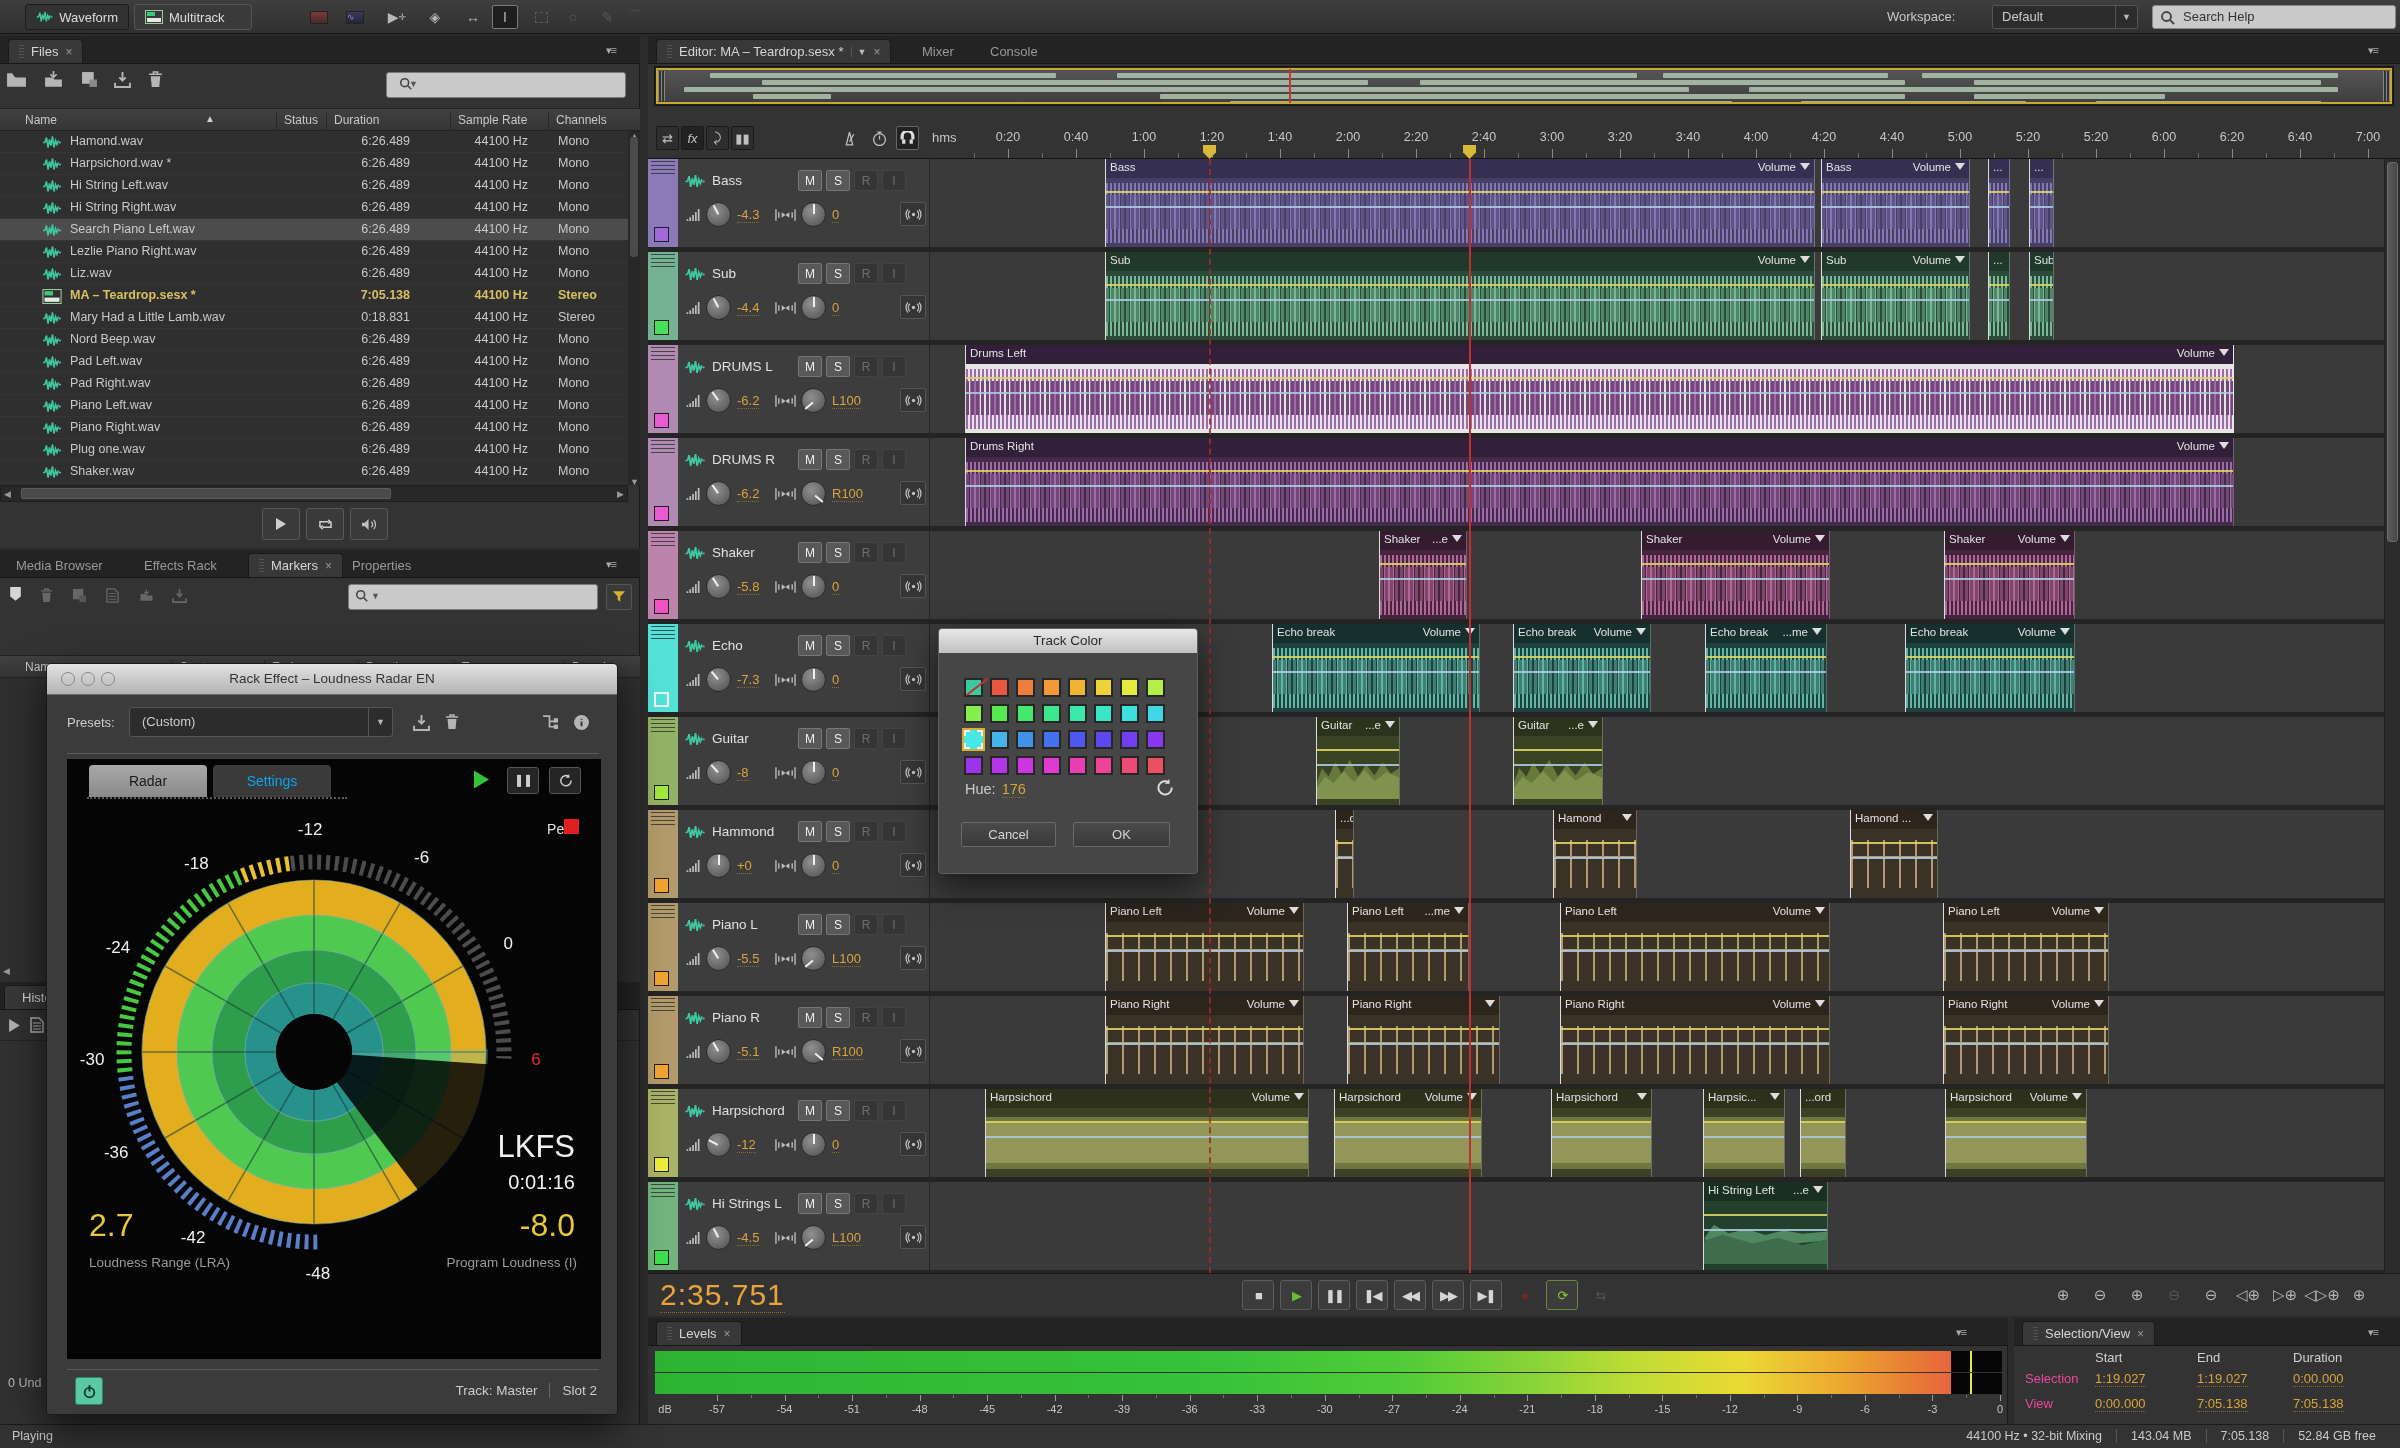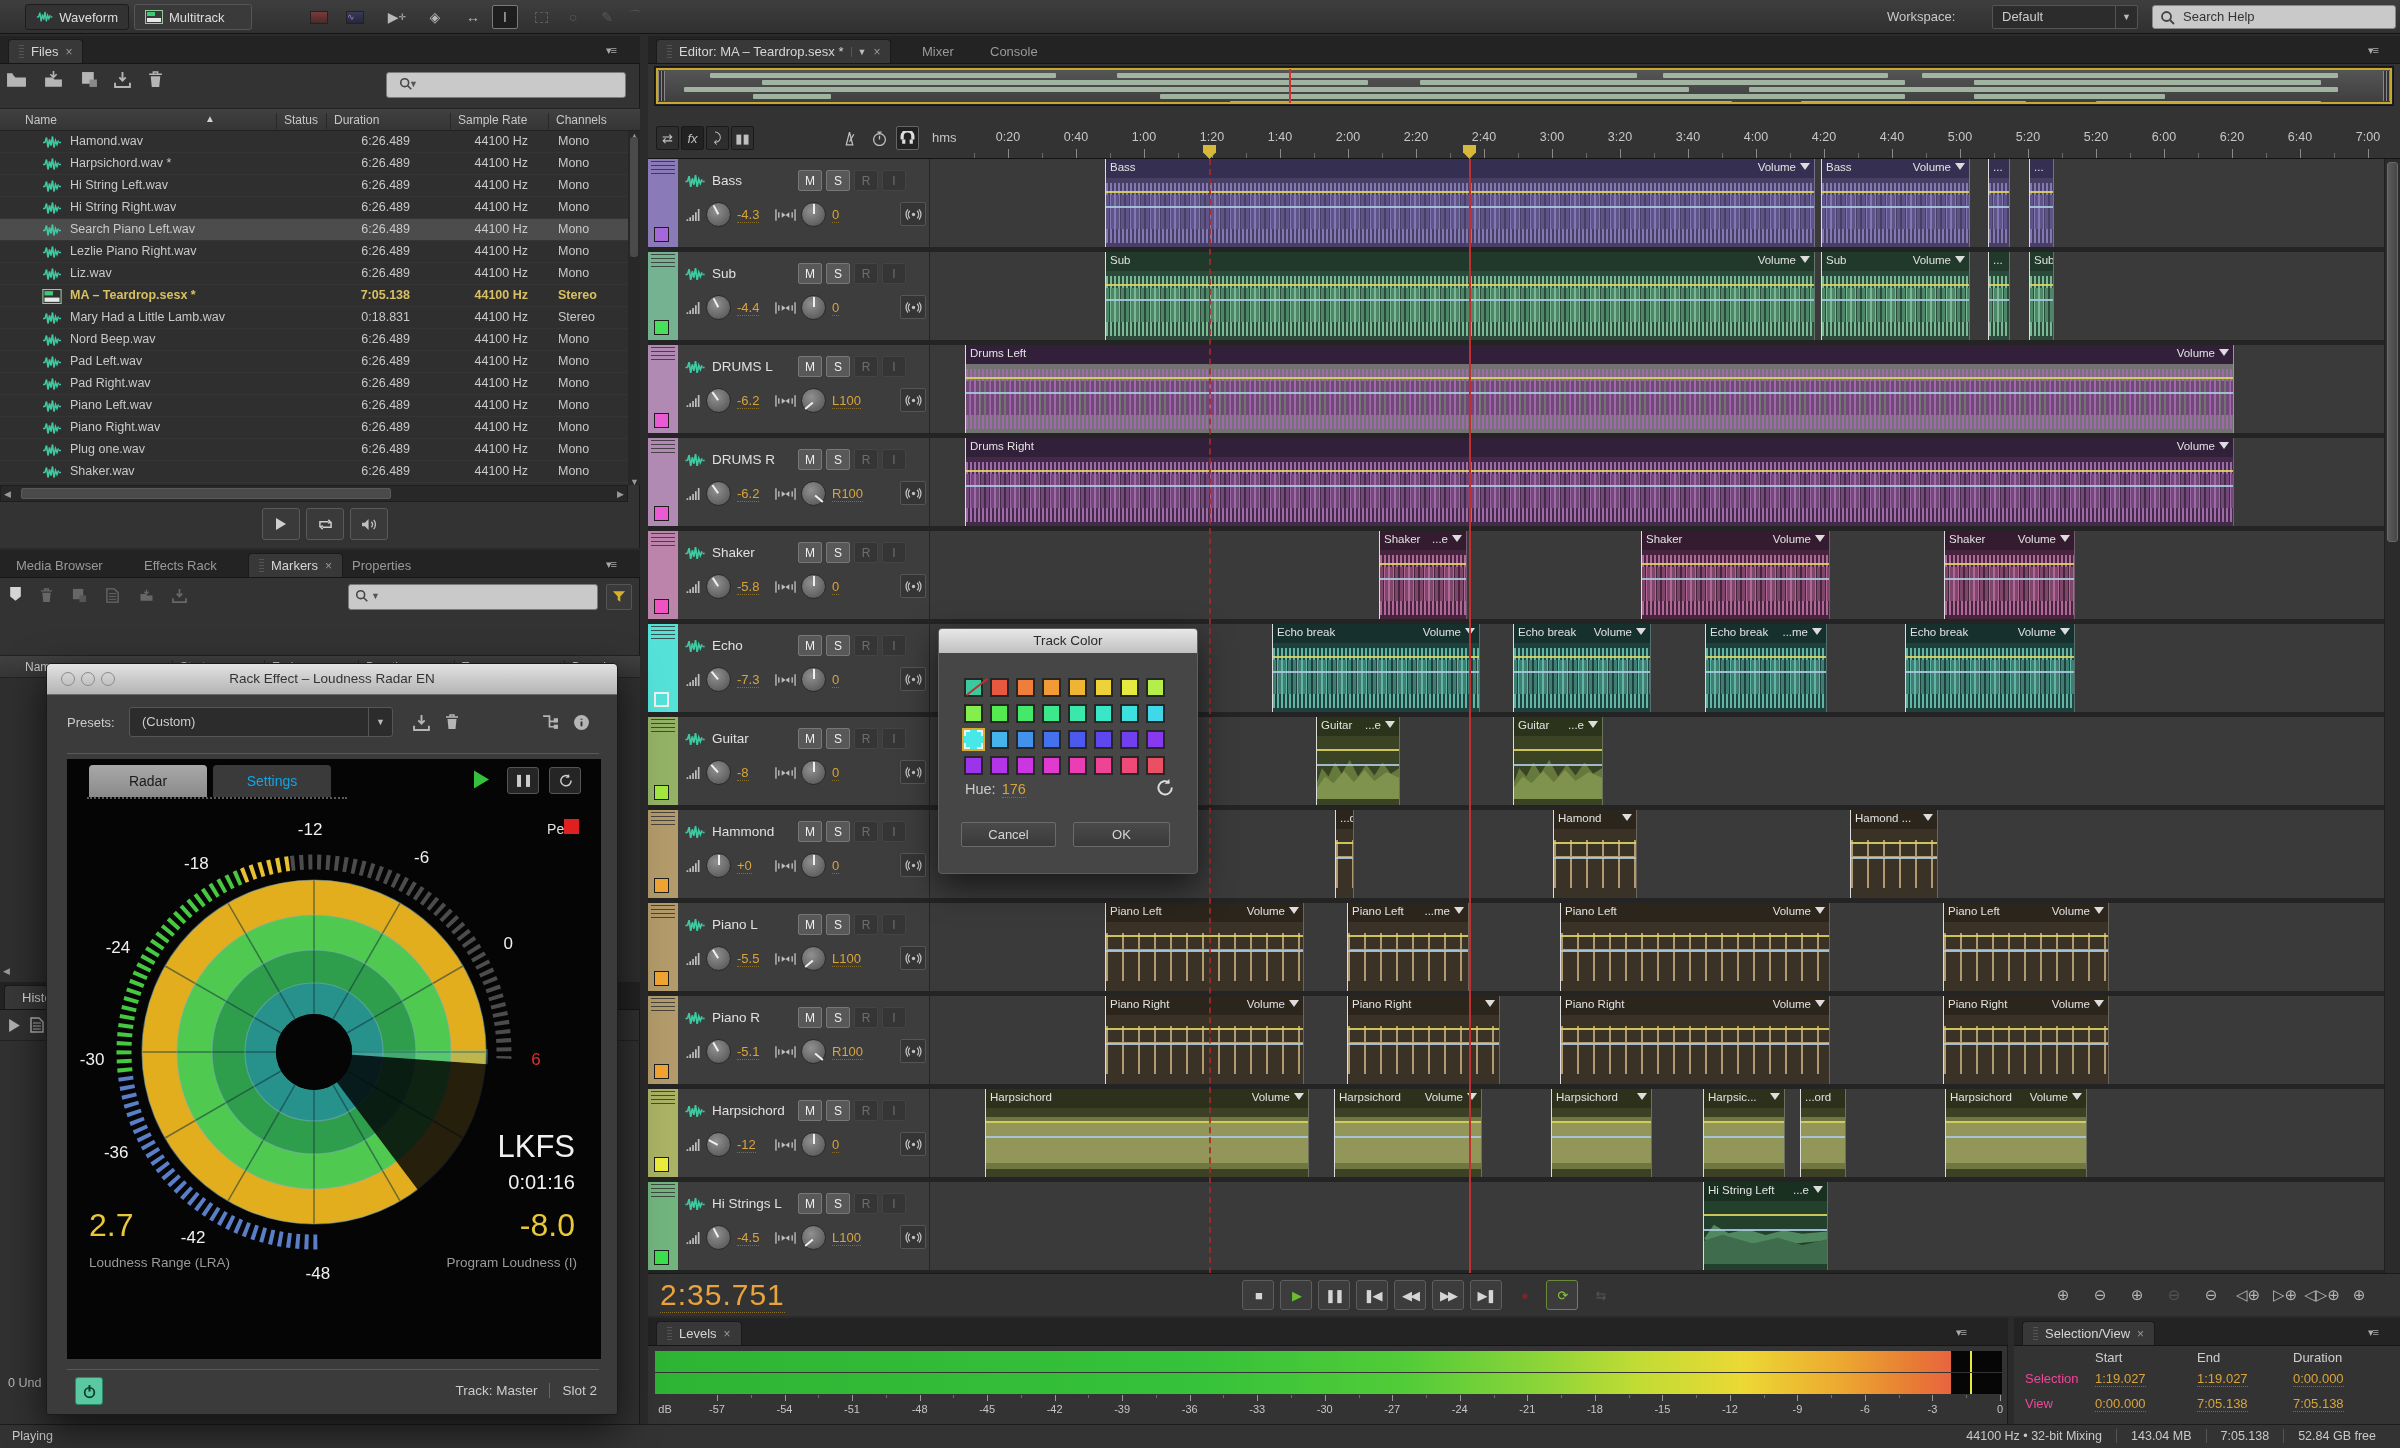--- a/index.html
+++ b/index.html
@@ -912,21 +912,21 @@
           <div class="mon">
             <svg width="19" height="13" class="ic">
               <use href="#sym-monitor"></use>
             </svg>
           </div>
         </div>
       </div>
       <div class="tgap" style="top: 181px;"></div>
       <div class="trow" style="top: 186px;">
         <div class="lane">
-          <div class="clip" style="left: 35px; width: 1269px; background: #737373;">
+          <div class="clip" style="left: 35px; width: 1269px; background: #e5e5e5;">
             <div class="chdr" style="background: rgb(50, 32, 58);">
               <span class="cname">Drums Left</span>
               <span class="cvol">Volume</span>
               <span class="caret"></span>
             </div>
             <div class="wave" style="top: 24px; bottom: 4px; background: repeating-linear-gradient(90deg, rgb(160, 106, 170) 0px, rgb(160, 106, 170) 2px, transparent 2px, transparent 4px);"></div>
             <div class="wave" style="top: 36px; bottom: 18px; background: repeating-linear-gradient(90deg, rgb(113, 72, 120) 0px, rgb(113, 72, 120) 3px, transparent 3px, transparent 5px);"></div>
             <div class="env-y"></div>
             <div class="env-b"></div>
           </div>

